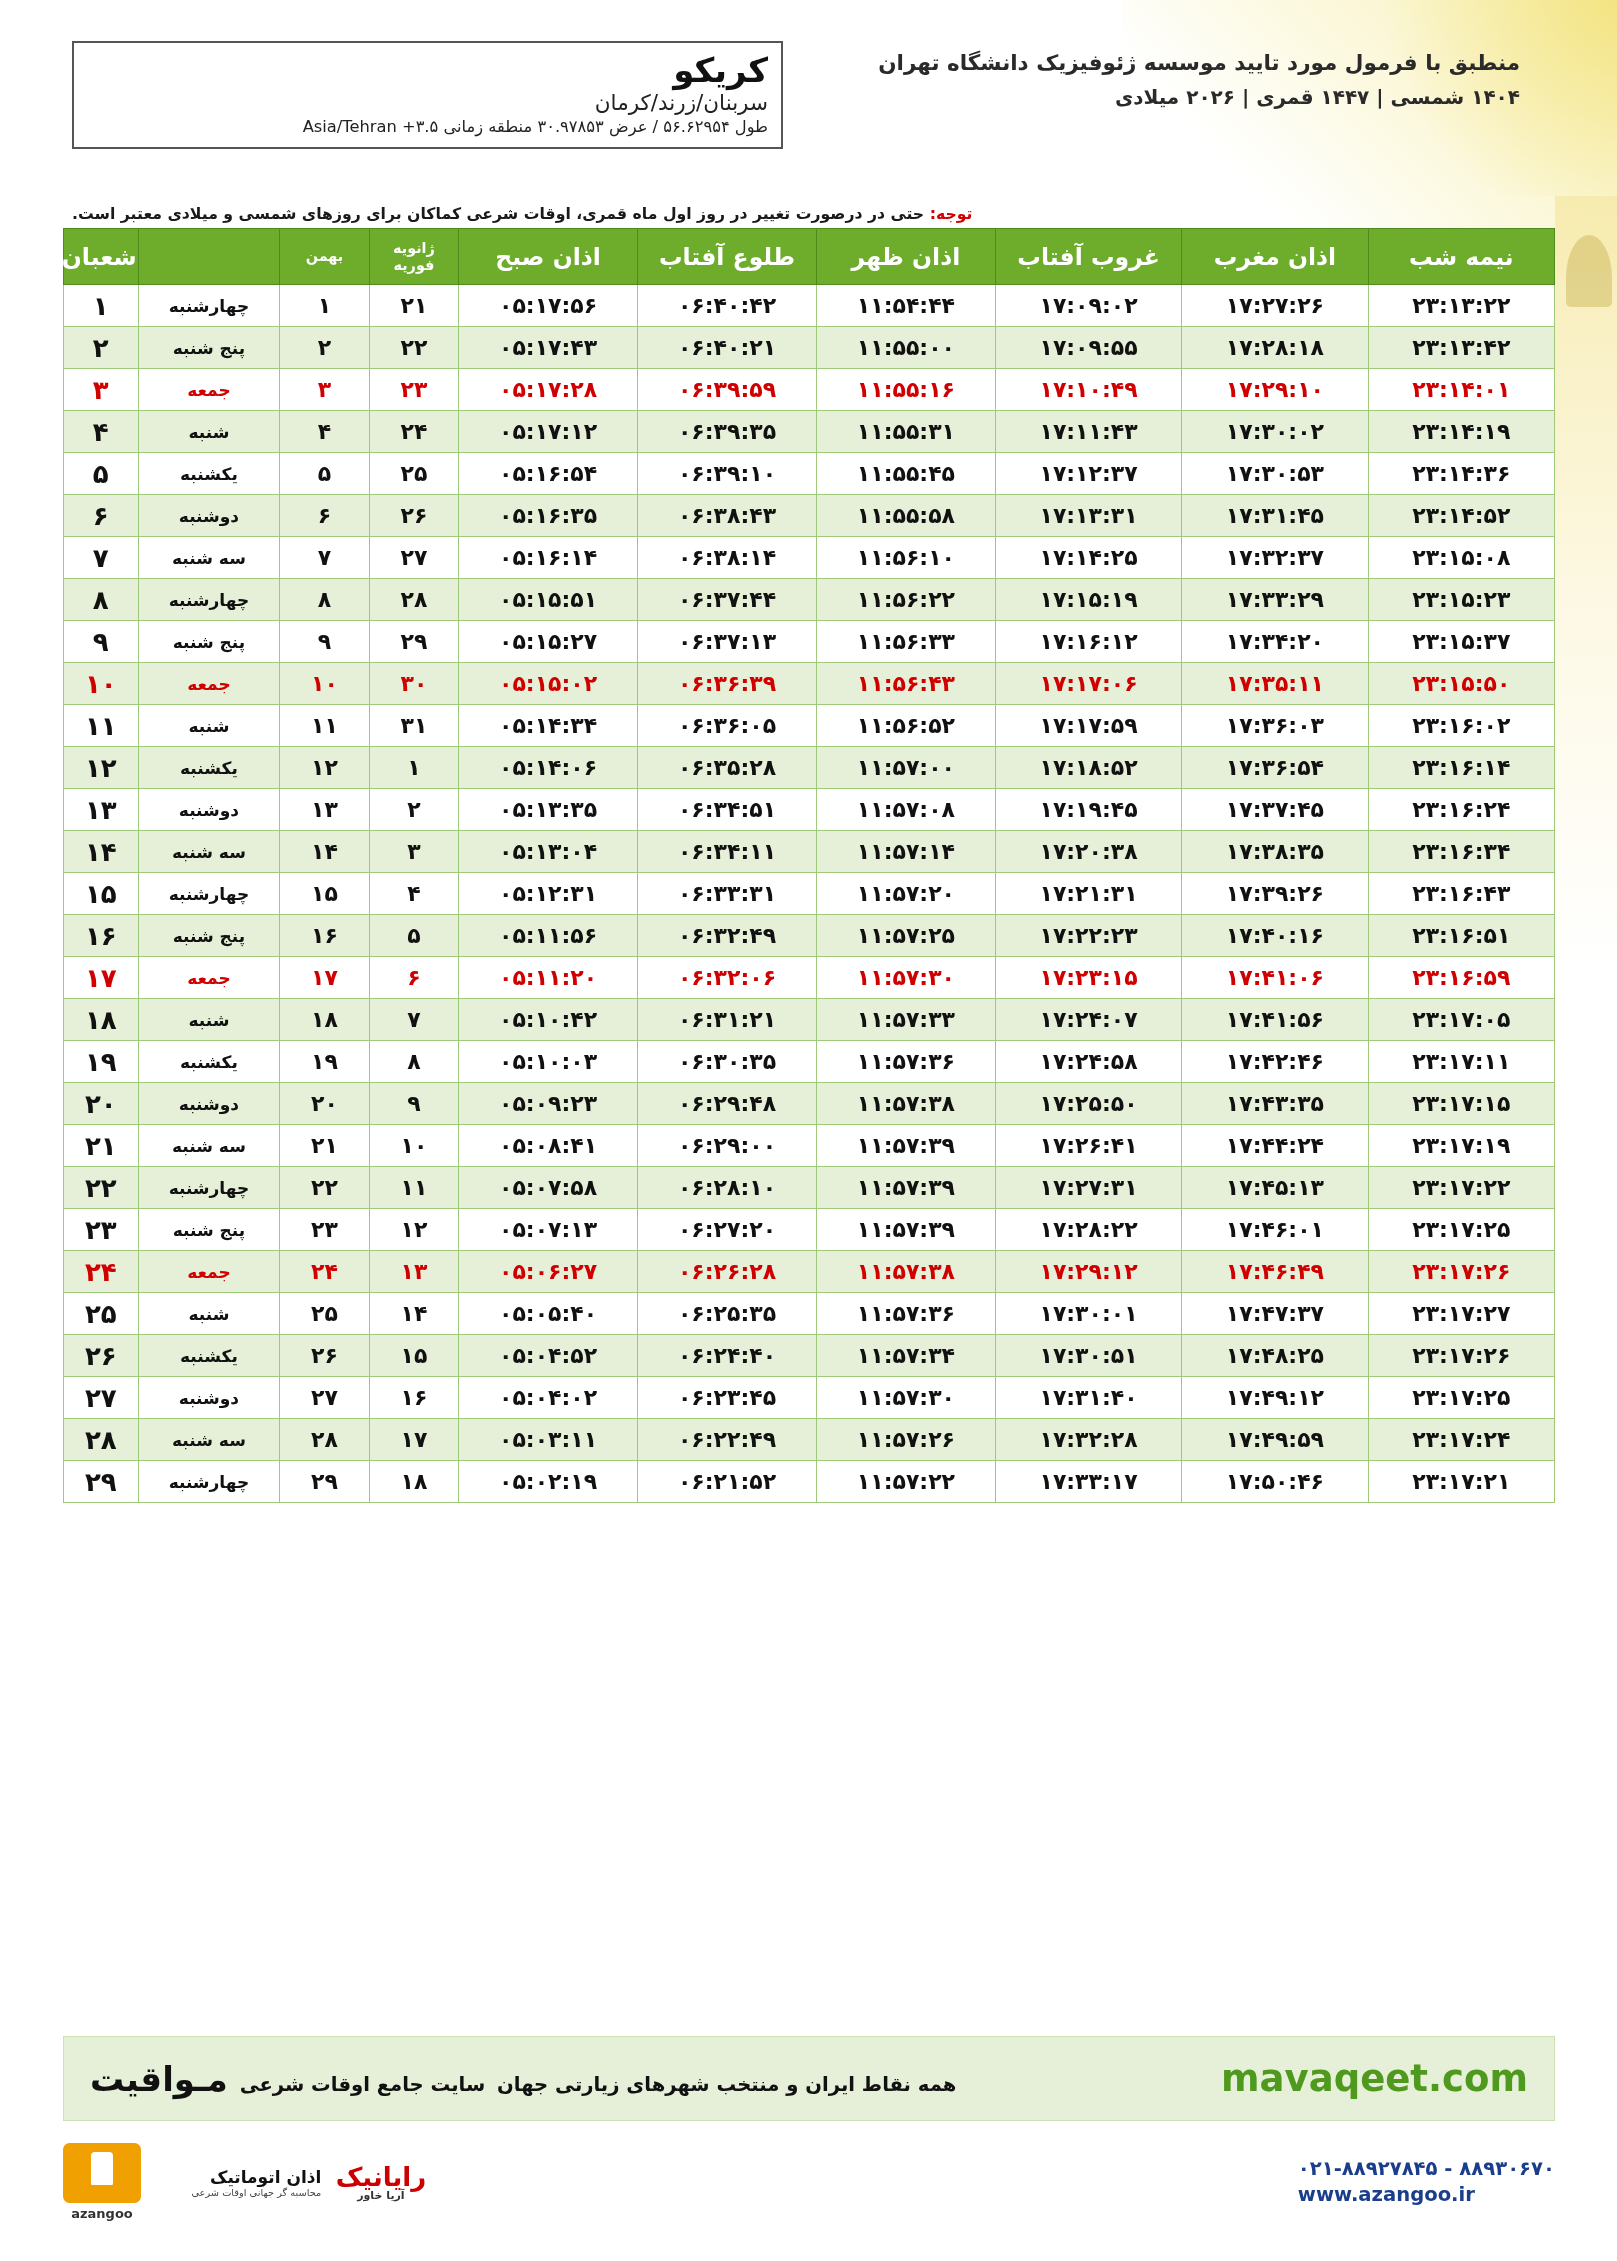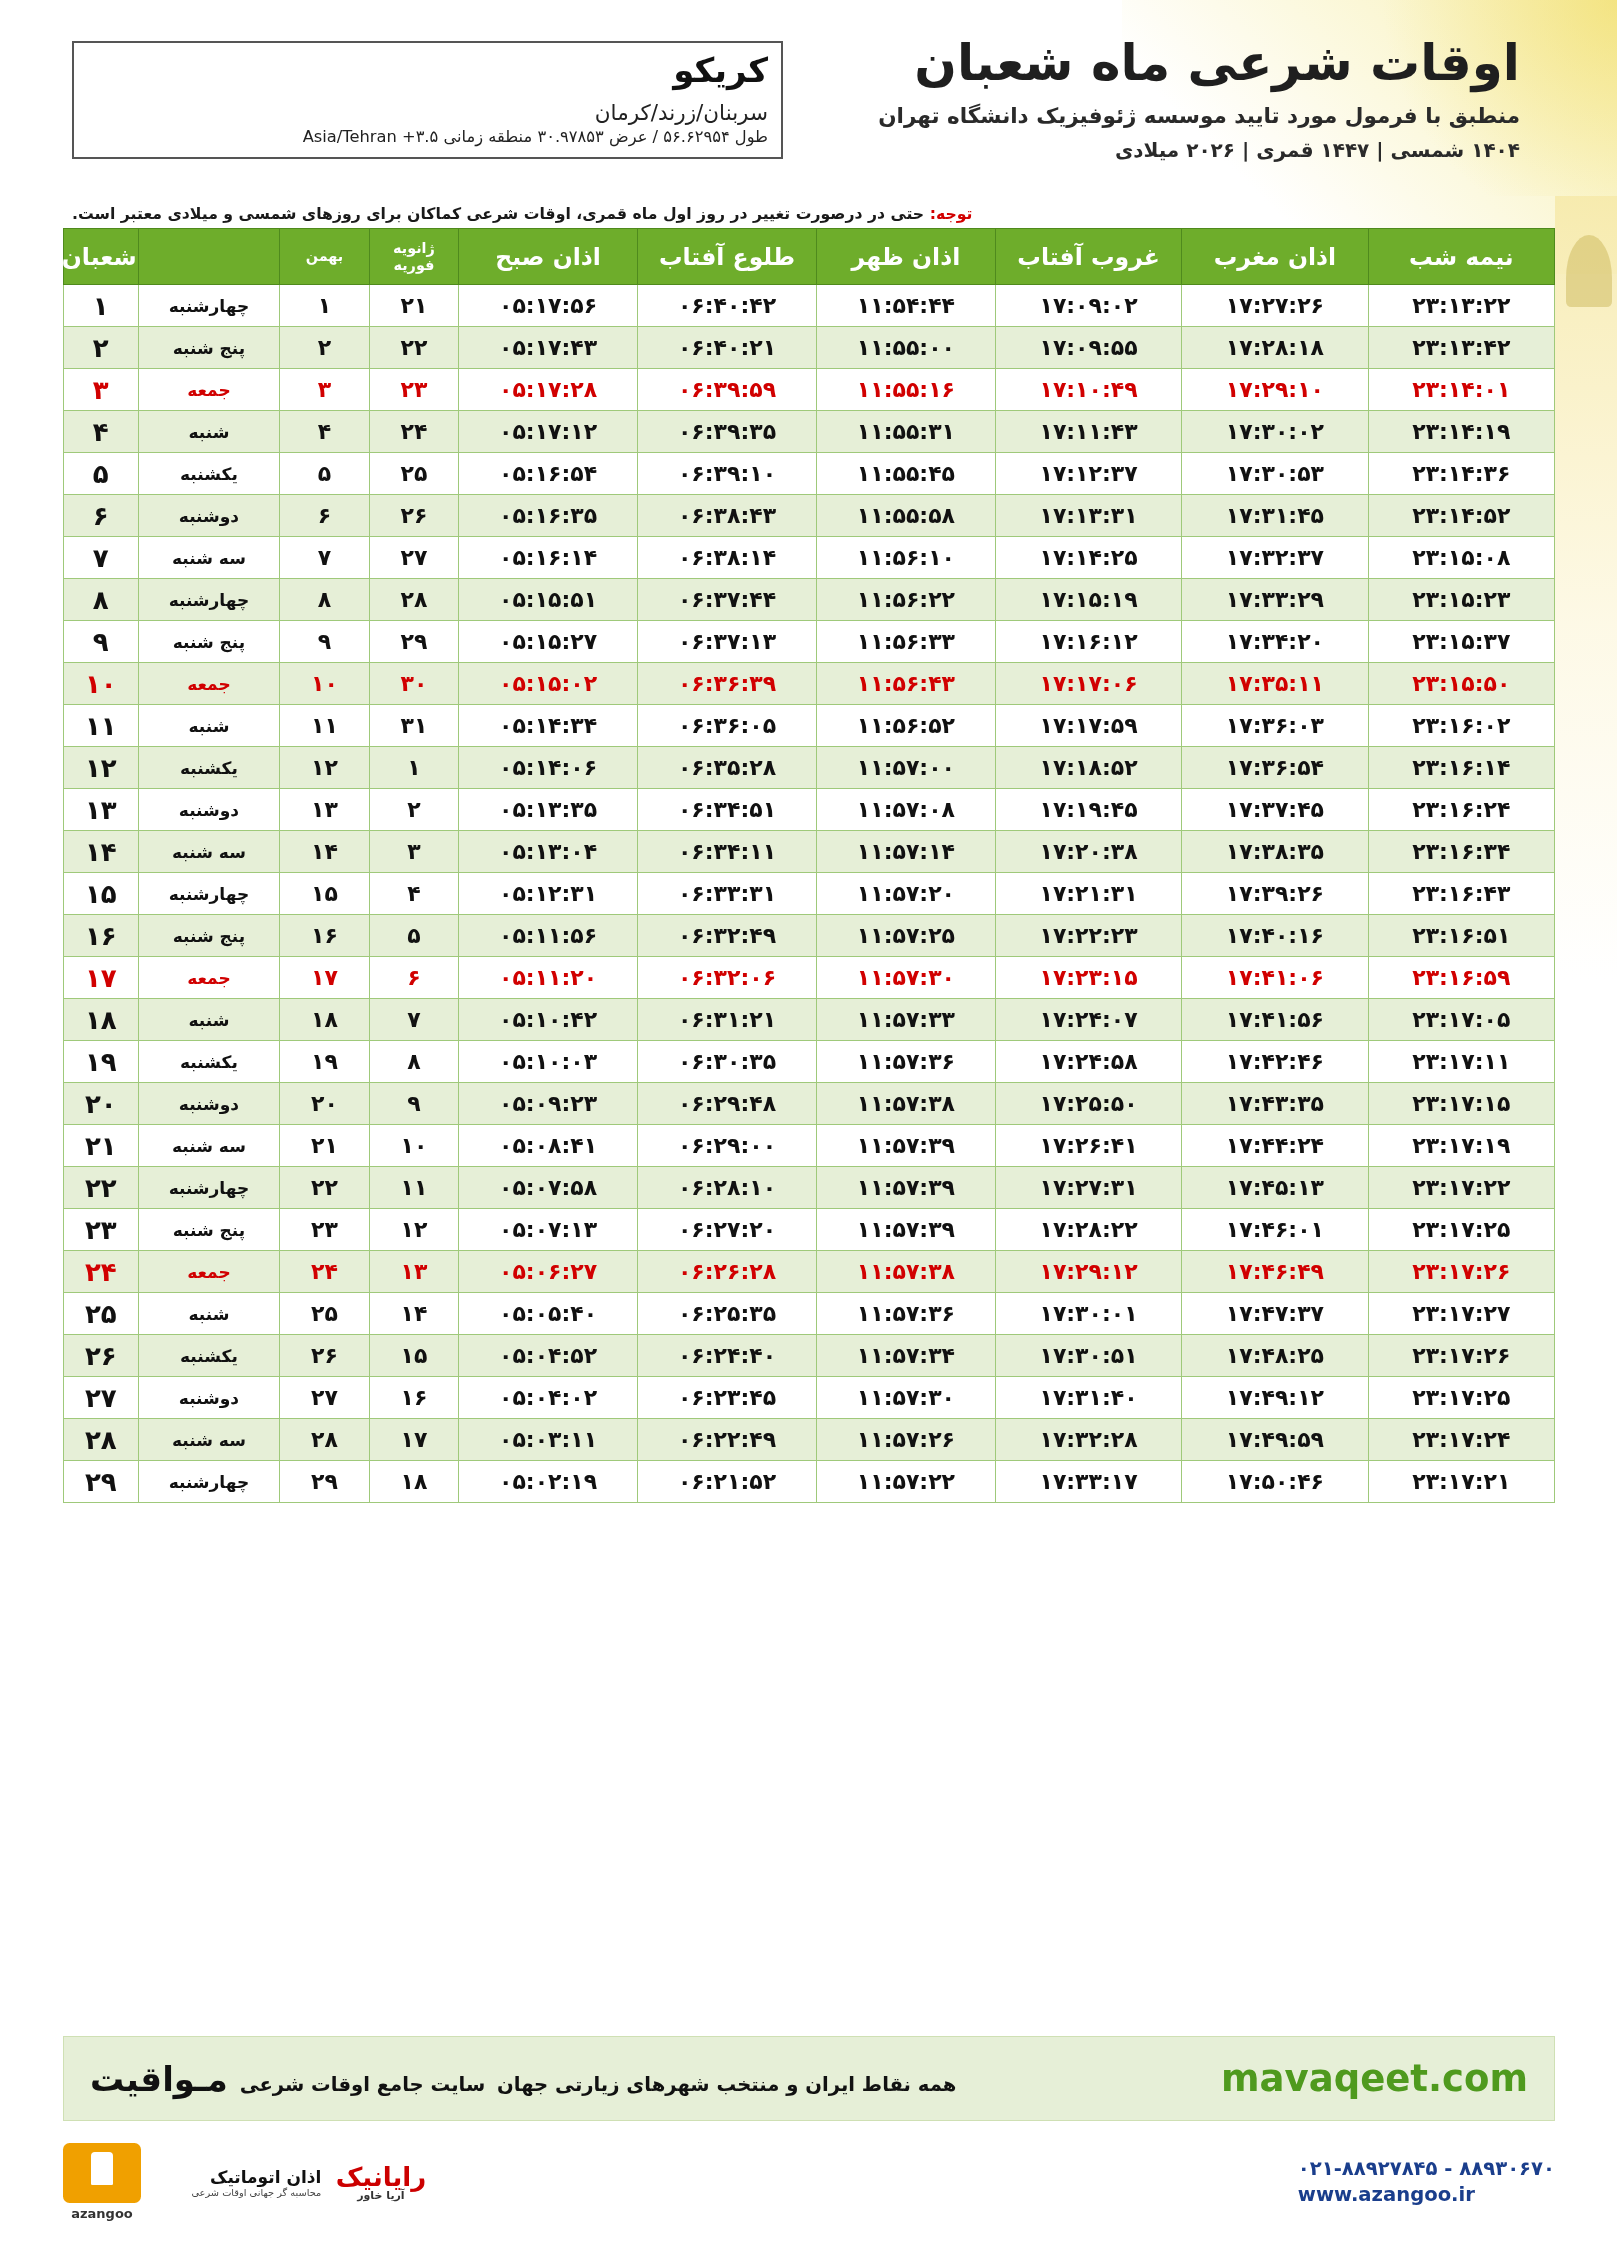--- a/index.html
+++ b/index.html
@@ -77,21 +77,21 @@
   }
   .loc-name {
     font-size: 34px;
     font-weight: bold;
     color: #111;
     line-height: 1.1;
   }
   .loc-sub {
     font-size: 21.5px;
     color: #222;
-    margin-top: 11px;
+    margin-top: 1px;
   }
   .loc-coords {
     font-size: 16.3px;
     color: #222;
     margin-top: 2px;
     direction: rtl;
   }
 
   .note-line {
     position: absolute;
@@ -263,21 +263,20 @@
 </head>
 <body>
 
 <div class="corner-wash"></div>
 <div class="corner-wash2"></div>
 <div class="side-art"></div>
 <div class="dome"></div>
 
 <div class="header">
   <div class="title-block">
-    <div class="main-title">اوقات شرعی ماه شعبان</div>
     <div class="sub-title">منطبق با فرمول مورد تایید موسسه ژئوفیزیک دانشگاه تهران</div>
     <div class="year-line">۱۴۰۴ شمسی | ۱۴۴۷ قمری | ۲۰۲۶ میلادی</div>
   </div>
 
   <div class="loc-box">
     <div class="loc-name">کریکو</div>
     <div class="loc-sub">سربنان/زرند/کرمان</div>
     <div class="loc-coords">طول ۵۶.۶۲۹۵۴ / عرض ۳۰.۹۷۸۵۳ منطقه زمانی ۳.۵+ Asia/Tehran</div>
   </div>
 </div>

